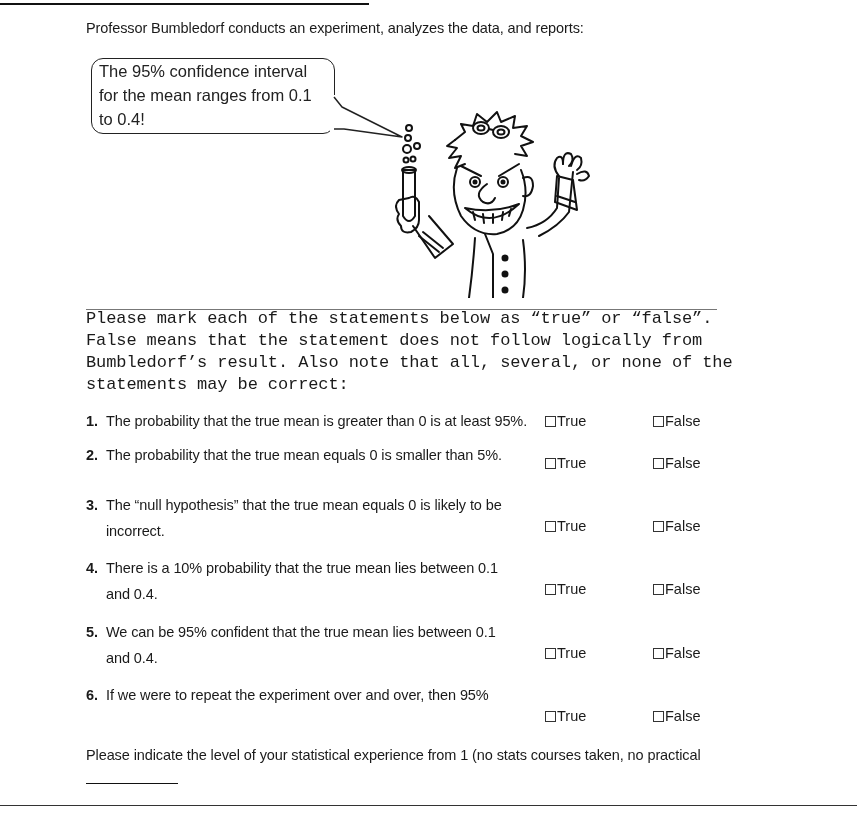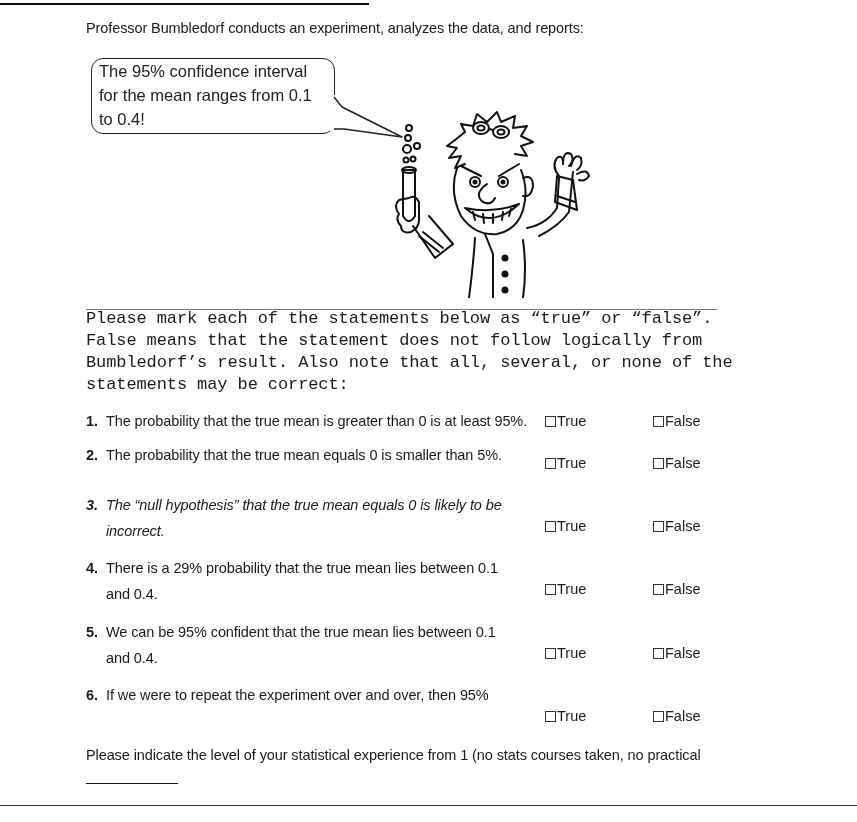--- a/index.html
+++ b/index.html
@@ -131,29 +131,29 @@
 </div>
 <div class="opt" style="left:545px; top:413px;"><span class="box"></span><span>True</span></div>
 <div class="opt" style="left:653px; top:413px;"><span class="box"></span><span>False</span></div>
 
 <div class="q" style="top:447px;">
   <span class="num">2.</span><span>The probability that the true mean equals 0 is smaller than 5%.</span>
 </div>
 <div class="opt" style="left:545px; top:455px;"><span class="box"></span><span>True</span></div>
 <div class="opt" style="left:653px; top:455px;"><span class="box"></span><span>False</span></div>
 
-<div class="q" style="top:492px; line-height:26px;font-style:italic;">
+<div class="q" style="top:492px; line-height:26px;">
   <div><span class="num">3.</span><span>The “null hypothesis” that the true mean equals 0 is likely to be</span></div>
   <div class="line2">incorrect.</div>
 </div>
 <div class="opt" style="left:545px; top:518px;"><span class="box"></span><span>True</span></div>
 <div class="opt" style="left:653px; top:518px;"><span class="box"></span><span>False</span></div>
 
 <div class="q" style="top:555px; line-height:26px;">
-  <div><span class="num">4.</span><span>There is a 29% probability that the true mean lies between 0.1</span></div>
+  <div><span class="num">4.</span><span>There is a 10% probability that the true mean lies between 0.1</span></div>
   <div class="line2">and 0.4.</div>
 </div>
 <div class="opt" style="left:545px; top:581px;"><span class="box"></span><span>True</span></div>
 <div class="opt" style="left:653px; top:581px;"><span class="box"></span><span>False</span></div>
 
 <div class="q" style="top:619px; line-height:26px;">
   <div><span class="num">5.</span><span>We can be 95% confident that the true mean lies between 0.1</span></div>
   <div class="line2">and 0.4.</div>
 </div>
 <div class="opt" style="left:545px; top:645px;"><span class="box"></span><span>True</span></div>

